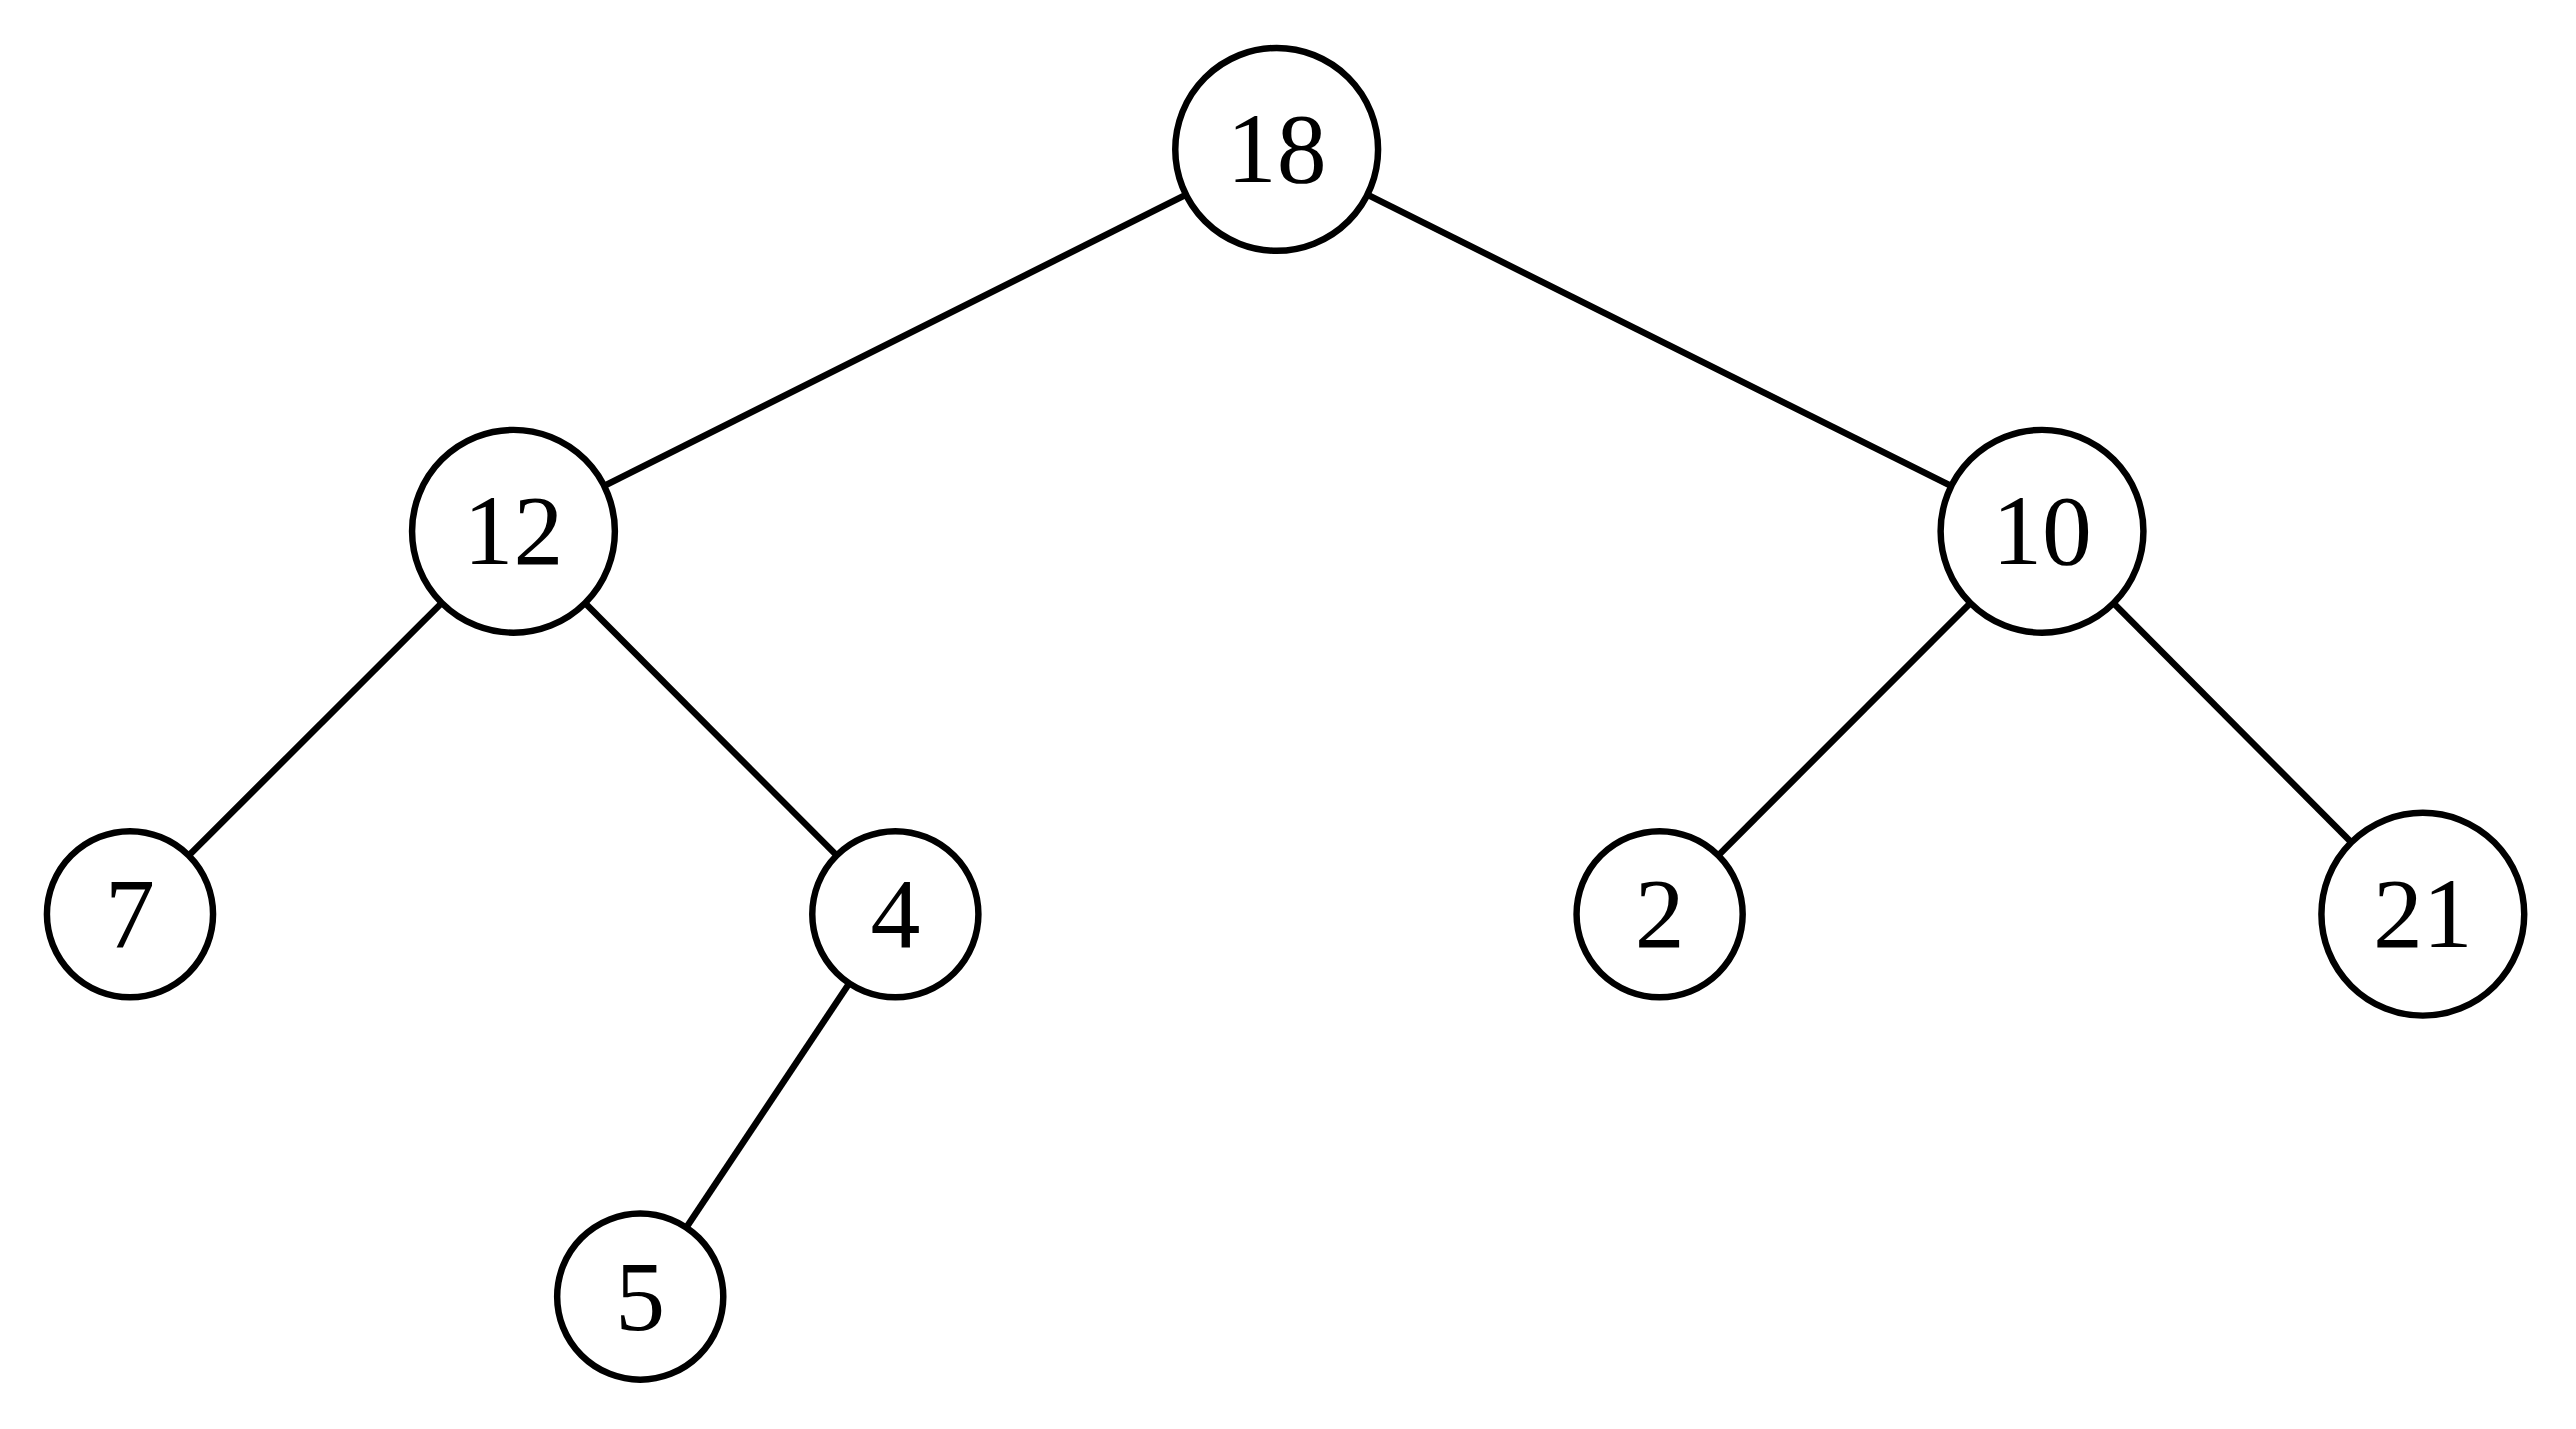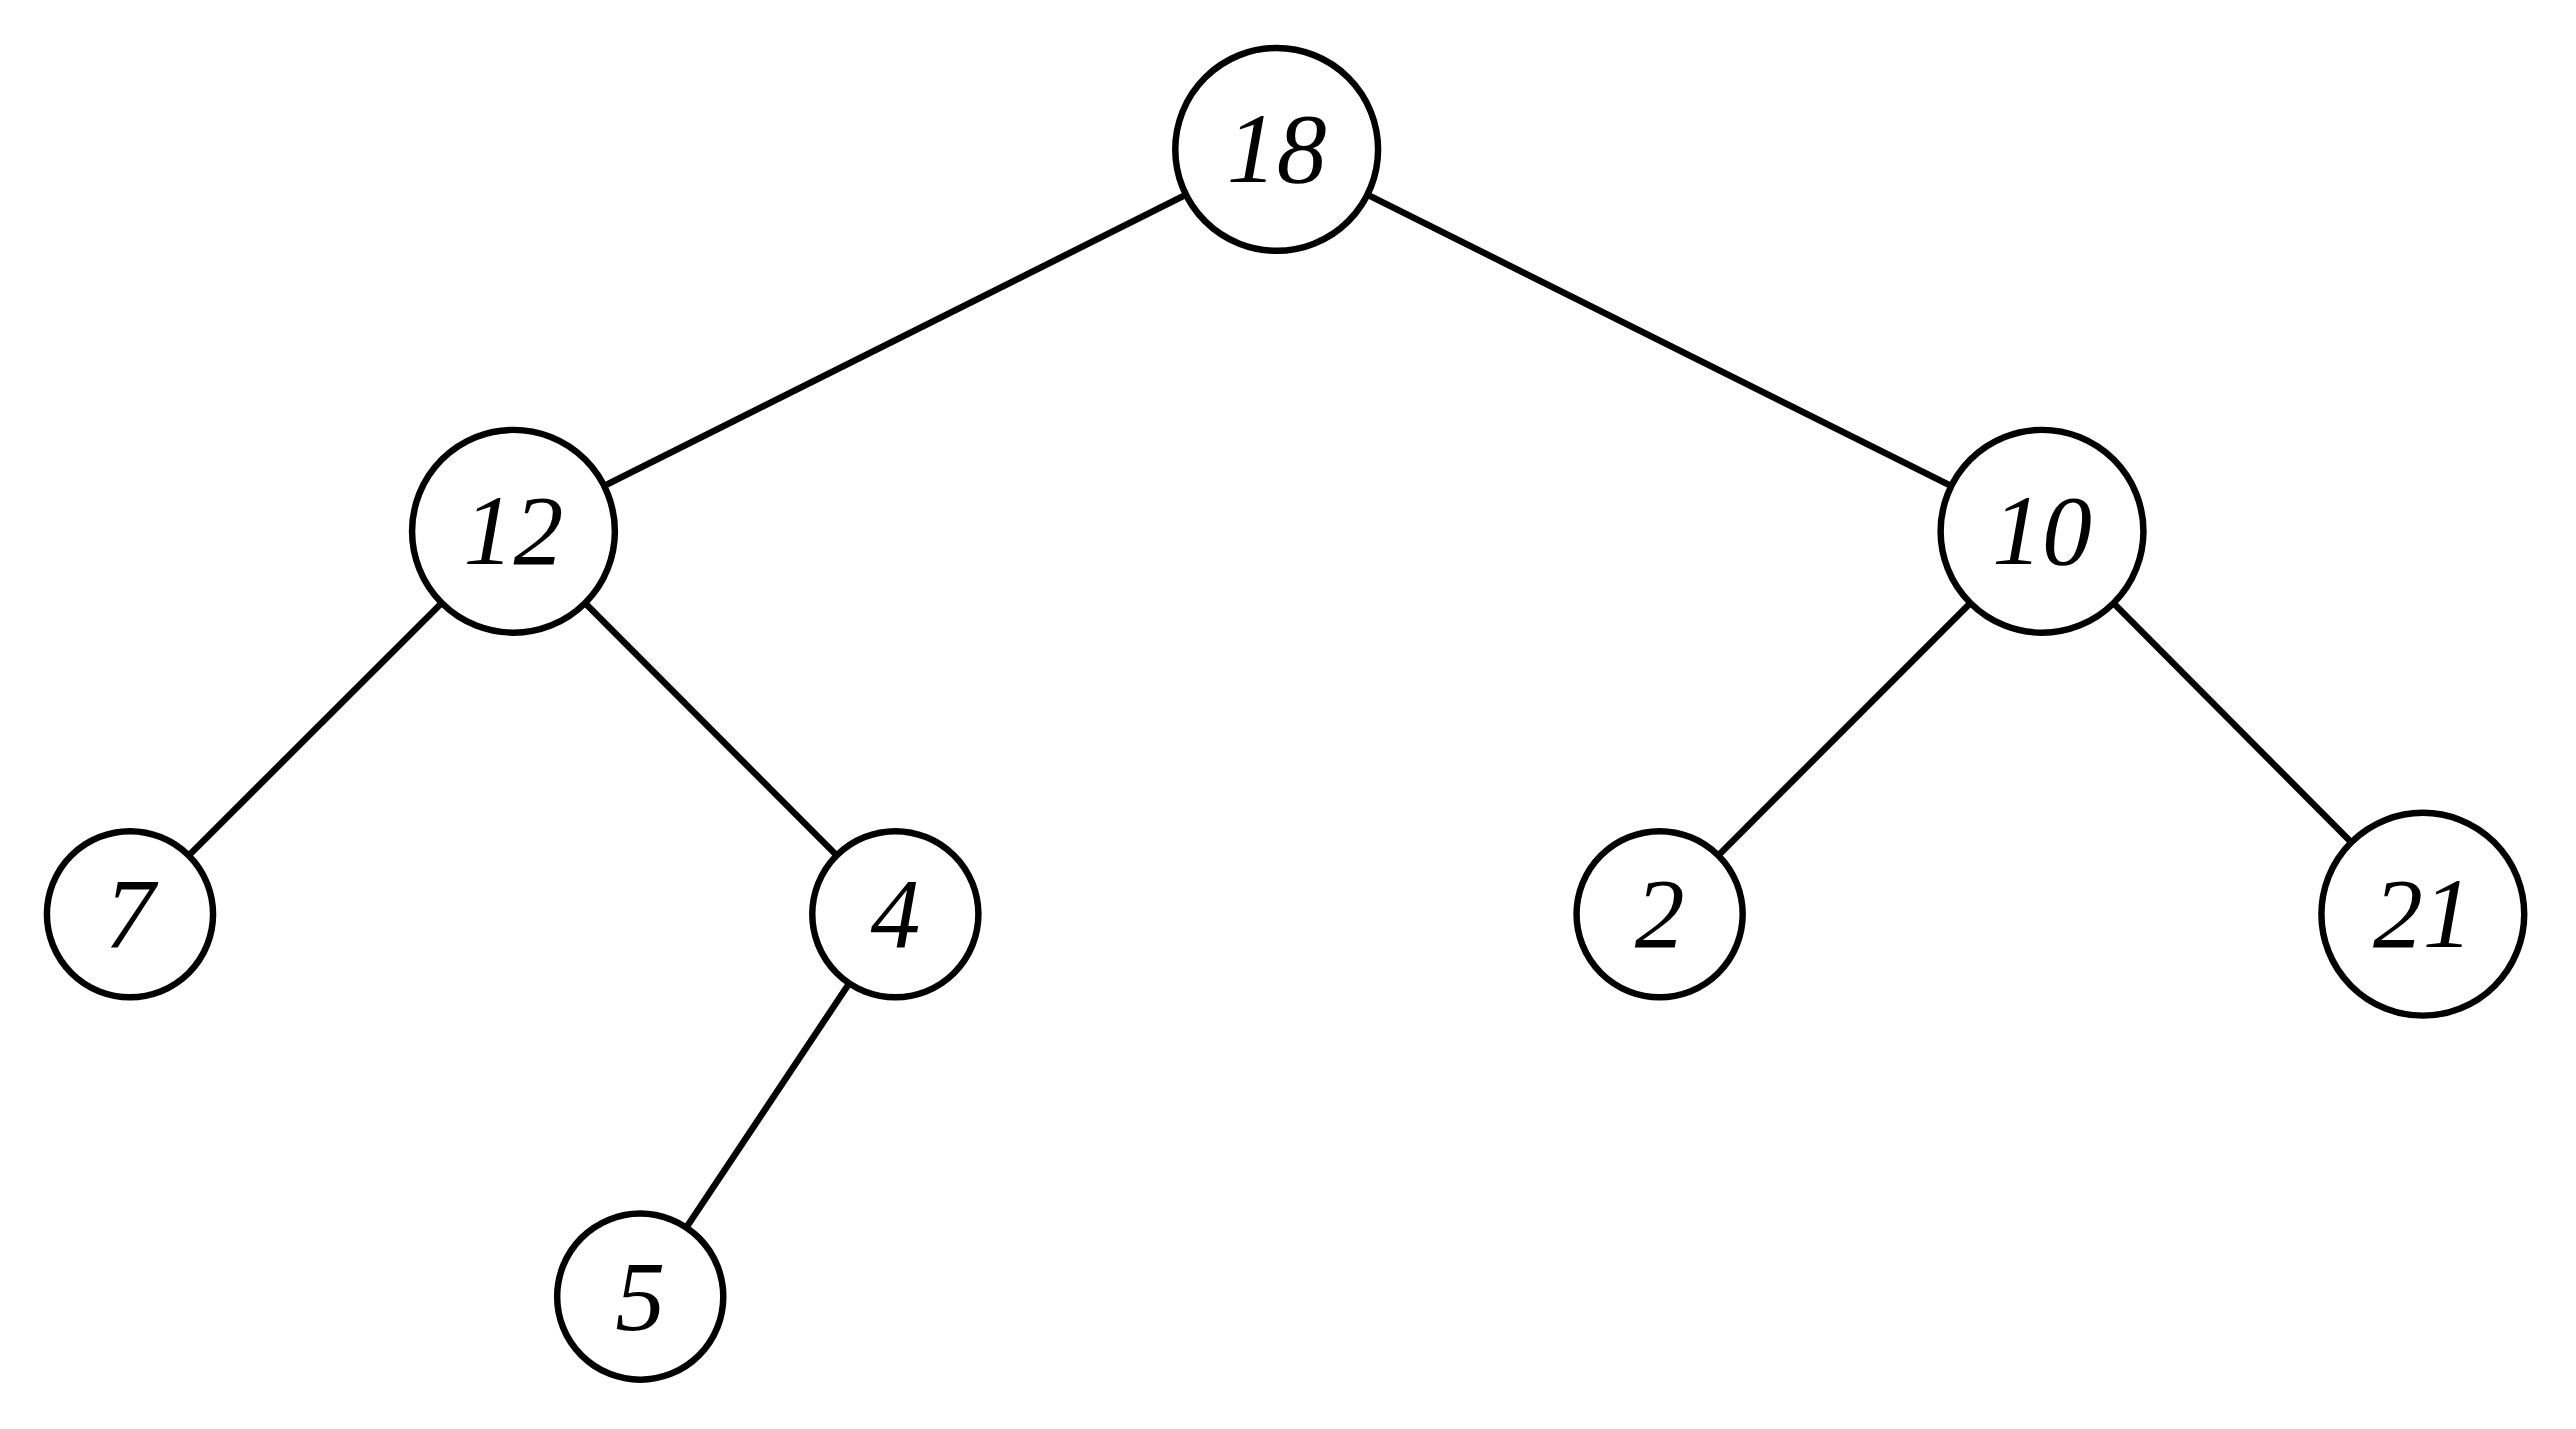--- a/index.html
+++ b/index.html
@@ -3,21 +3,20 @@
 <meta charset="utf-8">
 <style>
   html, body {
     margin: 0;
     padding: 0;
     background: #ffffff;
   }
   .diagram-wrap {
     width: 100%;
     background: #be185d;
-    font-style: italic;
   }
   svg {
     display: block;
     width: 100%;
     height: auto;
     background: #ffffff;
   }
   text.node-label {
     font-family: "Liberation Serif", "DejaVu Serif", serif;
     text-anchor: middle;

